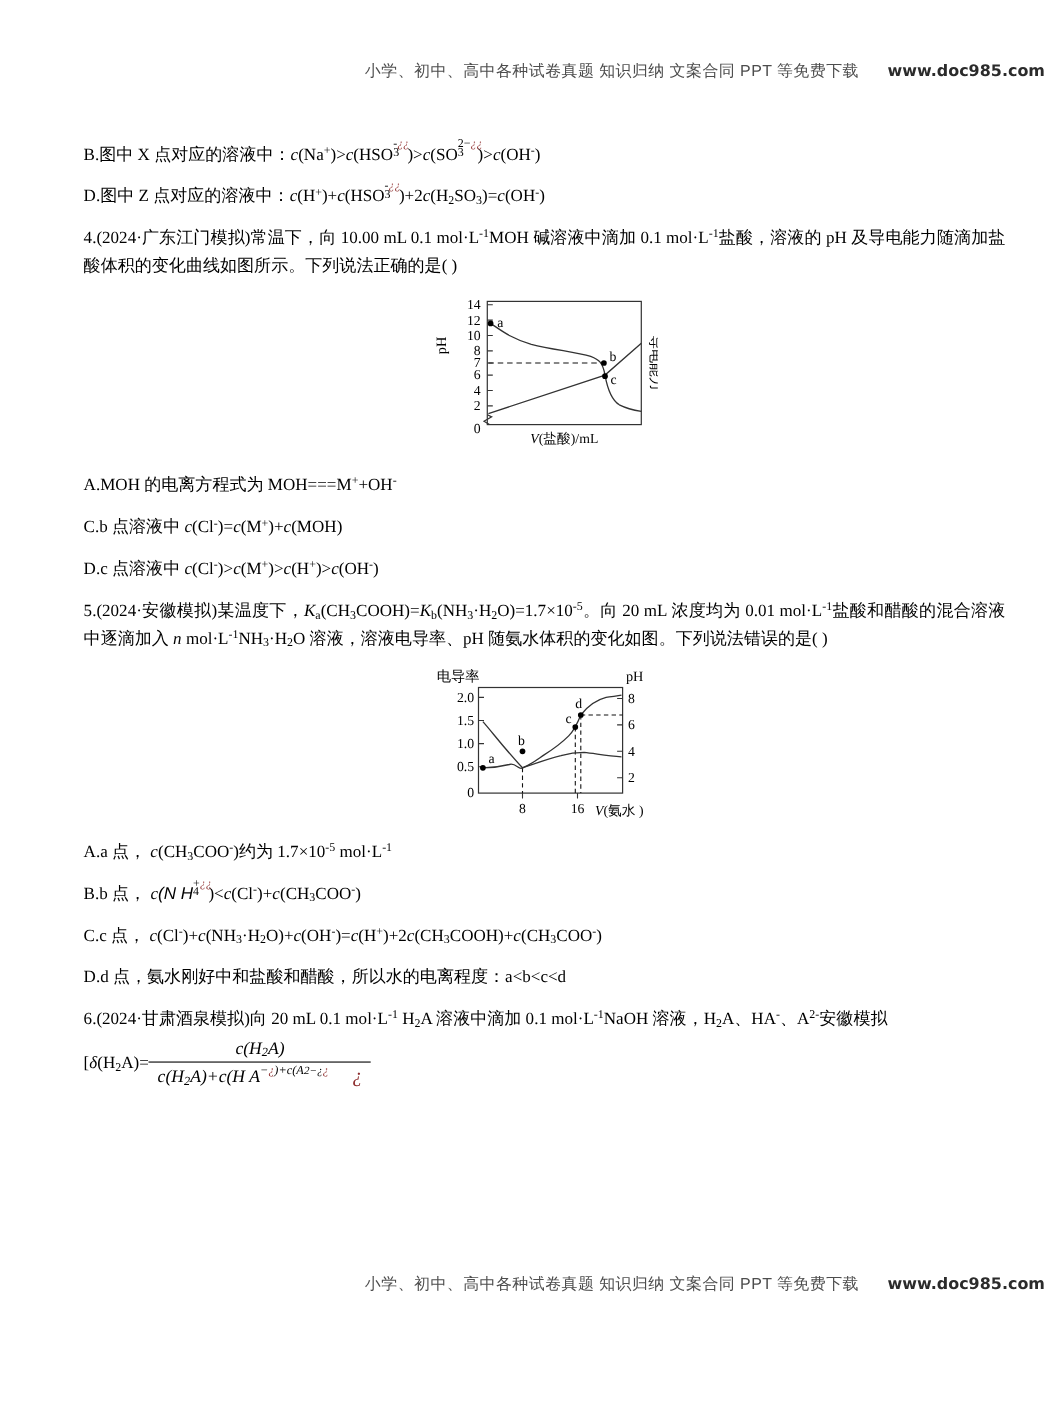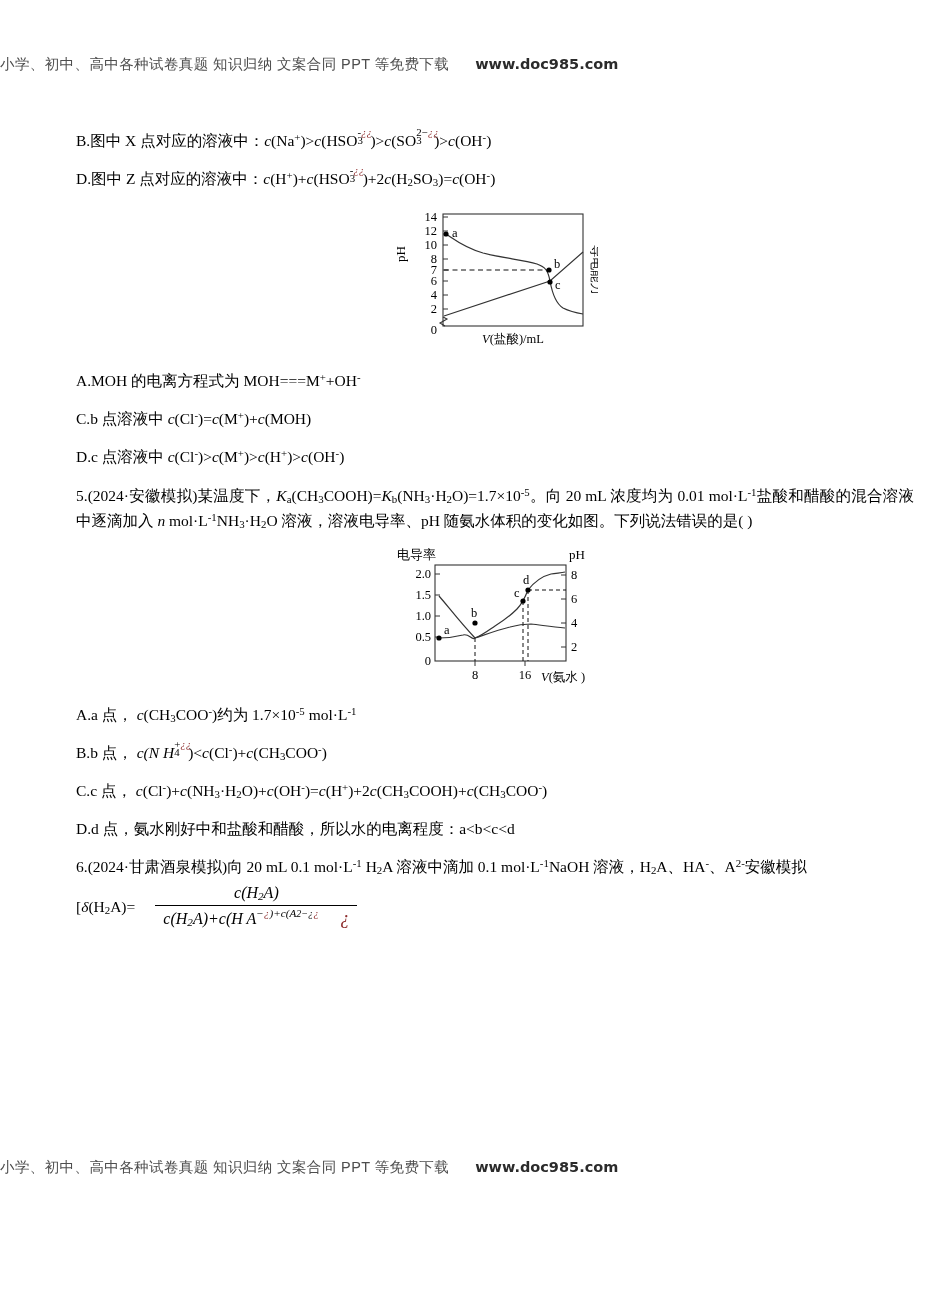--- a/index.html
+++ b/index.html
@@ -17,21 +17,21 @@
   }
   .page {
     position: absolute;
     inset: 0;
     padding: 0;
   }
   .wm {
     position: absolute;
     left: 0;
     width: 950px;
-    text-align: left;
+    text-align: right;
     font-family: "Liberation Sans", "DejaVu Sans", sans-serif;
     font-size: 14.5px;
     color: #4d4d4d;
     letter-spacing: .4px;
     white-space: nowrap;
   }
   .wm .site {
     font-family: "DejaVu Sans", "Liberation Sans", sans-serif;
     font-weight: bold;
     color: #2b2b2b;
@@ -95,41 +95,41 @@
     margin: 6px 0 14px 0;
   }
 
   
   .frac {
     display: inline-block;
     vertical-align: middle;
     text-align: center;
     font-family: "Liberation Serif", serif;
     font-style: italic;
-    margin: 0 20px;
+    margin: 0 0;
   }
   .frac .num {
     display: block;
     padding: 0 8px 1px 8px;
     font-size: 16px;
   }
   .frac .den {
     display: block;
     border-top: 1.2px solid #000;
     padding: 1px 8px 0 8px;
     font-size: 16px;
   }
   .q6line {
     line-height: 1.3;
     margin-bottom: 12px;
     display: flex;
     align-items: center;
     flex-wrap: wrap;
   }
-  .mathp { font-style: italic; font-family: Liberation Serif, serif; }
+  .mathp { font-style: italic; font-family: Liberation Sans, sans-serif; }
 </style>
 </head>
 <body>
 
 <div class="page">
 
   <div class="wm wm-top">
     <span>小学、初中、高中各种试卷真题 知识归纳 文案合同 PPT 等免费下载</span><span class="site">www.doc985.com</span>
   </div>
 
@@ -137,20 +137,23 @@
 
     <div class="line opt">
       <span>B.图中 X 点对应的溶液中：</span><i class="cvar">c</i><span>(Na</span><sup>+</sup><span>)&gt;</span><i class="cvar">c</i><span>(HSO</span><span class="stack"><span class="stk-sub">3</span><span class="stk-sup"><span>-</span><span class="err">¿¿</span></span></span><span style="display:inline-block;width:13px"></span><span>)&gt;</span><i class="cvar">c</i><span>(SO</span><span class="stack"><span class="stk-sub">3</span><span class="stk-sup"><span>2−</span><span class="err">¿¿</span></span></span><span style="display:inline-block;width:18px"></span><span>)&gt;</span><i class="cvar">c</i><span>(OH</span><sup>-</sup><span>)</span>
     </div>
 
 
     <div class="line opt">
       <span>D.图中 Z 点对应的溶液中：</span><i class="cvar">c</i><span>(H</span><sup>+</sup><span>)+</span><i class="cvar">c</i><span>(HSO</span><span class="stack"><span class="stk-sub">3</span><span class="stk-sup"><span>-</span><span class="err">¿¿</span></span></span><span style="display:inline-block;width:13px"></span><span>)+2</span><i class="cvar">c</i><span>(H</span><sub>2</sub><span>SO</span><sub>3</sub><span>)=</span><i class="cvar">c</i><span>(OH</span><sup>-</sup><span>)</span>
     </div>
 
+    <div class="line q">
+      <span>4.</span><span>(2024·广东江门模拟)</span><span>常温下，向 10.00 mL 0.1 mol·L</span><sup>-1</sup><span>MOH 碱溶液中滴加 0.1 mol·L</span><sup>-1</sup><span>盐酸，溶液的 pH 及导电能力随滴加盐酸体积的变化曲线如图所示。下列说法正确的是(      )</span>
+    </div>
 
     <div class="figwrap">
       <svg width="205" height="150" viewBox="0 0 205 150">
 
         <text x="12" y="50" font-family="Liberation Serif, serif" font-size="13" transform="rotate(-90 12 50)" text-anchor="middle">pH</text>
 
         <g font-family="Liberation Serif, serif" font-size="12.5" text-anchor="end">
           <text x="44" y="17">14</text>
           <text x="44" y="31">12</text>
           <text x="44" y="45">10</text>

